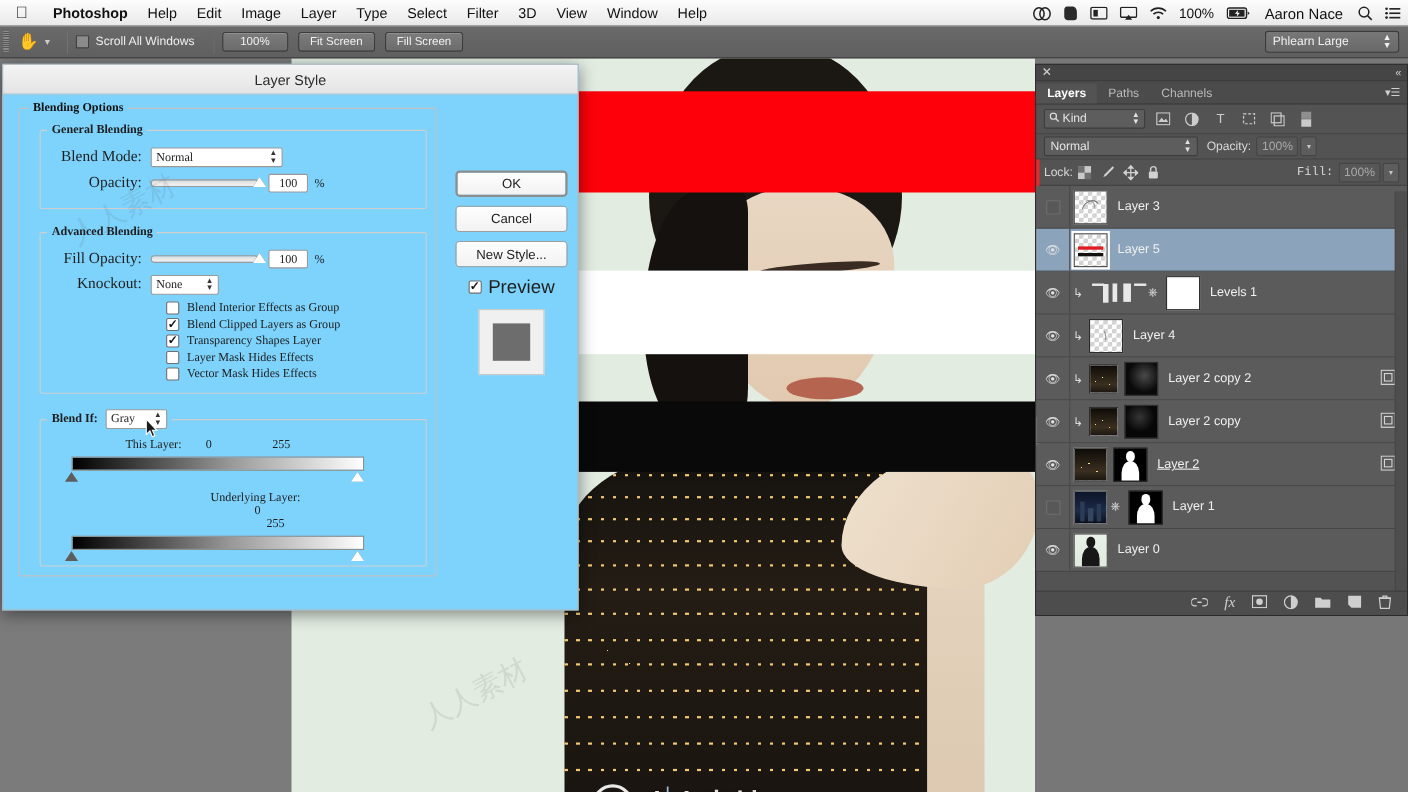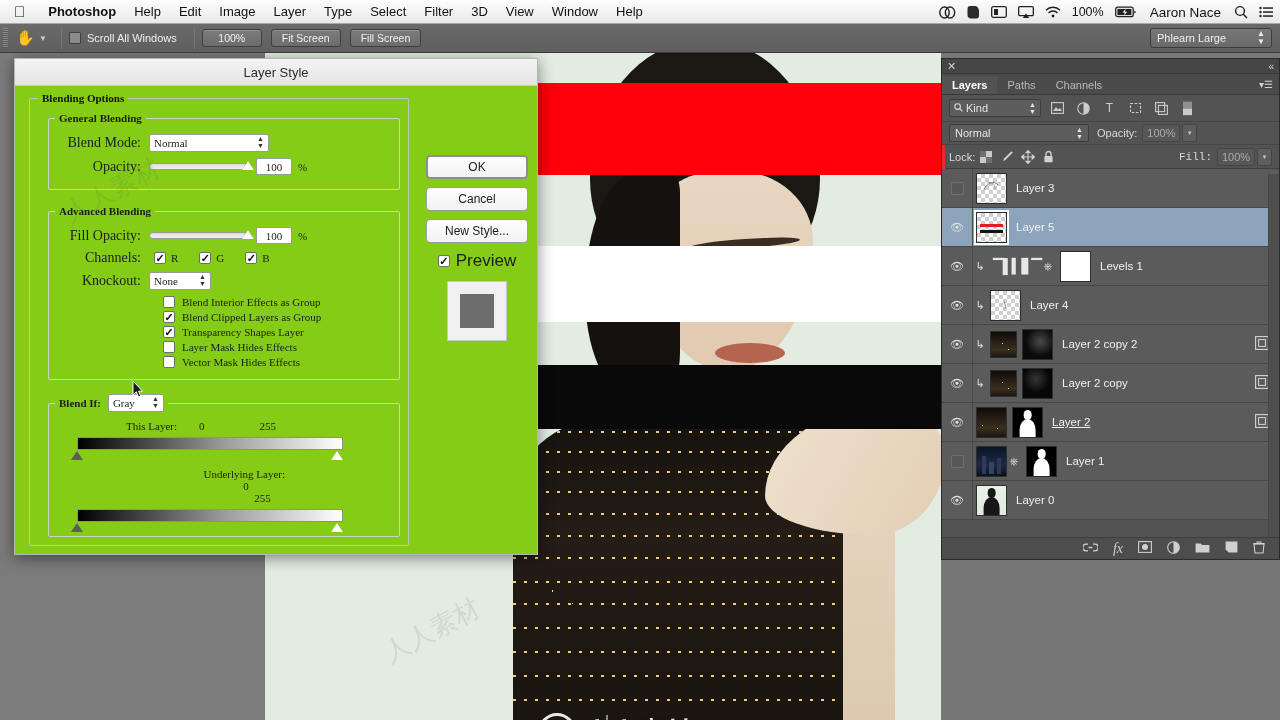--- a/index.html
+++ b/index.html
@@ -98,22 +98,22 @@
     position: absolute; left: 0; width: 100%; height: 2px;
     background: repeating-linear-gradient(90deg,
       rgba(255,210,120,0.95) 0 3px, rgba(0,0,0,0) 3px 11px);
   }
   #band-red   { background: #fd0009; }
   #band-white { background: #ffffff; }
   #band-black { background: #090909; }
 
   
   #dialog {
-    position: absolute; left: 14px; top: 58px; width: 524px; height: 497px;
-    background: #84cc16;
+    position: absolute; left: 2px; top: 58px; width: 524px; height: 497px;
+    background: #7dd3fc;
     border: 1px solid #b6b6b6;
     box-shadow: 0 3px 14px rgba(0,0,0,0.45);
     z-index: 40;
     font-size: 11px; color: #1d1d1d;
   }
   #dialog-titlebar {
     height: 27px; width: 100%;
     background: linear-gradient(#f4f4f4, #e4e4e4);
     border-bottom: 1px solid #c9c9c9;
     display: flex; align-items: center; justify-content: center;
@@ -571,35 +571,20 @@
 
           <div class="row">
             <span class="lbl">Fill Opacity:</span>
             <div class="slider-track" style="width:98px; position:relative;">
               <div class="slider-knob" style="left:92px;"></div>
             </div>
             <div class="numbox">100</div>
             <span class="pct">%</span>
           </div>
 
-          <div class="row">
-            <span class="lbl">Channels:</span>
-            <div class="chan">
-              <span class="cb on"></span>
-              <span>R</span>
-            </div>
-            <div class="chan">
-              <span class="cb on"></span>
-              <span>G</span>
-            </div>
-            <div class="chan">
-              <span class="cb on"></span>
-              <span>B</span>
-            </div>
-          </div>
 
           <div class="row">
             <span class="lbl">Knockout:</span>
             <div class="select" style="width:62px;">
               <span>None</span>
               <span class="stepper">▲<br>▼</span>
             </div>
           </div>
 
           <div class="cbrow">

